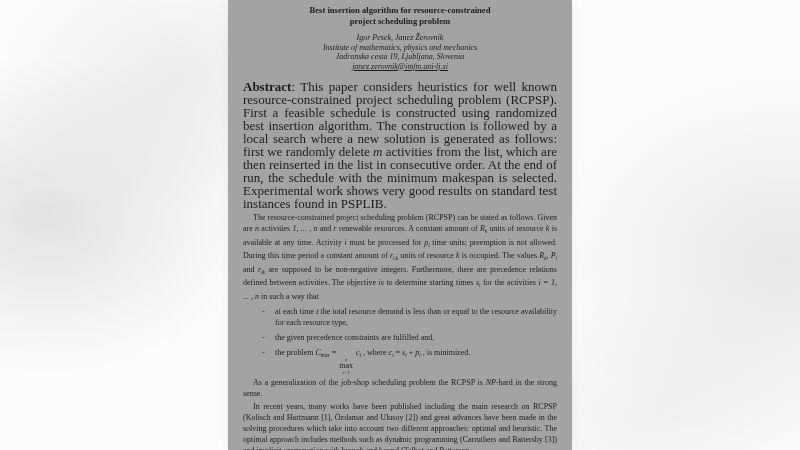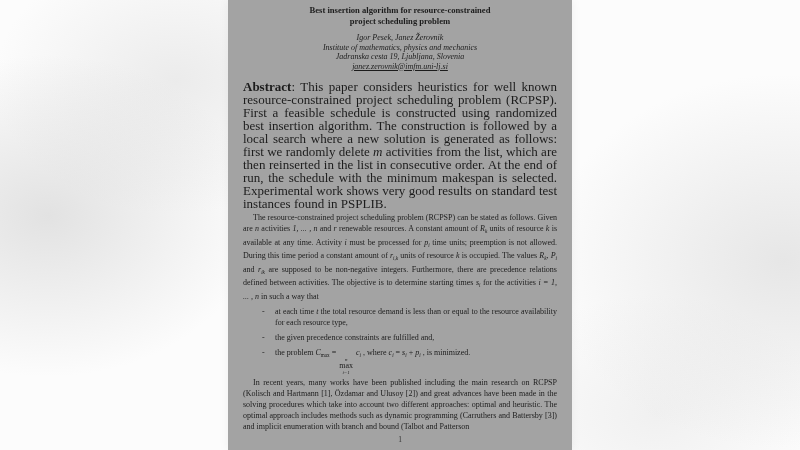--- a/index.html
+++ b/index.html
@@ -84,18 +84,19 @@
     <li>
       <span class="dash">-</span>
       <span><span>the problem </span><span class="r-i">C</span><span class="r-sub">max</span><span> = </span><span class="mstack">
             <span class="m-over">n</span>
             <span class="m-mid">max</span>
             <span class="m-under">i=1</span>
           </span><span> </span><span class="r-i">c</span><span class="r-sub r-i">i</span><span> , where </span><span class="r-i">c</span><span class="r-sub r-i">i</span><span> = </span><span class="r-i">s</span><span class="r-sub r-i">i</span><span> + </span><span class="r-i">p</span><span class="r-sub r-i">i</span><span> , is minimized.</span></span>
     </li>
   </ul>
 
+  <div class="body-p"><span>As a generalization of the job-shop scheduling problem the RCPSP is </span><span class="r-i">NP</span><span>-hard in the strong sense.</span></div>
 
   <div class="body-p"><span>In recent years, many works have been published including the main research on RCPSP (Kolisch and Hartmann [1], Özdamar and Ulusoy [2]) and great advances have been made in the solving procedures which take into account two different approaches: optimal and heuristic. The optimal approach includes methods such as dynamic programming (Carruthers and Battersby [3]) and implicit enumeration with branch and bound (Talbot and Patterson</span></div>
 
   <div class="page-number">1</div>
 
 </div>
 
 </body></html>

